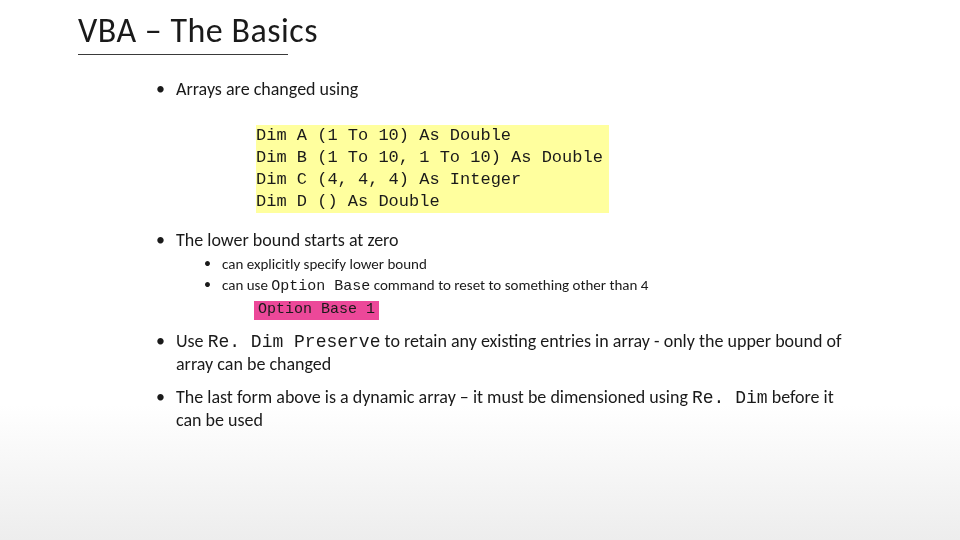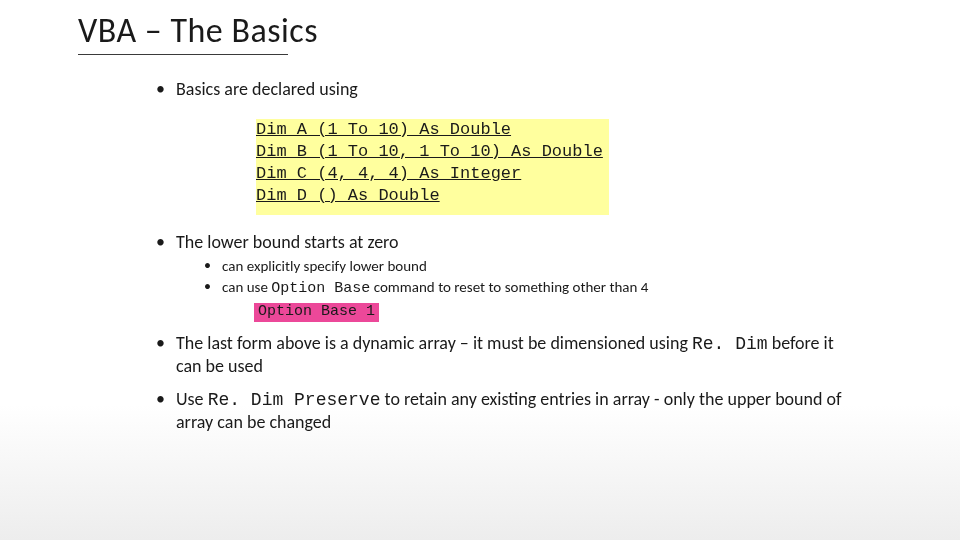--- a/index.html
+++ b/index.html
@@ -76,26 +76,25 @@
     left: 0;
     top: 0;
     font-size: 14px;
   }
   .code-block {
     display: inline-block;
     font-family: "Courier New", Courier, monospace;
     font-size: 17px;
     white-space: pre;
     background: #ffff9e;
-    padding: 0 6px 8px 0;
+    padding: 0 6px 0 0;
     line-height: 1.3;
     margin-left: 80px;
-    margin-top: 14px;
+    margin-top: 20px;
     margin-bottom: 6px;
-    text-decoration: underline;
   }
   .code-inline {
     font-family: "Courier New", Courier, monospace;
   }
   .code-hl {
     font-family: "Courier New", Courier, monospace;
     background: #ec4899;
     padding: 0 4px;
     display: inline-block;
   }
@@ -110,21 +109,21 @@
 
 <div class="slide">
 
   <div class="title">VBA – The Basics</div>
   <div class="rule"></div>
 
   <div class="body">
     <ul class="lvl1">
 
       <li>
-        <span>Basics are declared using</span>
+        <span>Arrays are changed using</span>
         <div class="gap-sm"></div>
         <div class="code-block">Dim A (1 To 10) As Double
 Dim B (1 To 10, 1 To 10) As Double
 Dim C (4, 4, 4) As Integer
 Dim D () As Double</div>
       </li>
 
 
       <li>
         <span>The lower bound starts at zero</span>
@@ -135,23 +134,23 @@
           <li>
             <span>can use </span><span class="code-inline">Option Base</span><span> command to reset to something other than 4</span>
             <div class="indent-code">
               <span class="code-hl">Option Base 1</span>
             </div>
           </li>
         </ul>
       </li>
 
       <li>
-        <span>The last form above is a dynamic array – it must be dimensioned using </span><span class="code-inline">Re. Dim</span><span> before it can be used</span>
+        <span>Use </span><span class="code-inline">Re. Dim Preserve</span><span> to retain any existing entries in array - only the upper bound of array can be changed</span>
       </li>
 
       <li>
-        <span>Use </span><span class="code-inline">Re. Dim Preserve</span><span> to retain any existing entries in array - only the upper bound of array can be changed</span>
+        <span>The last form above is a dynamic array – it must be dimensioned using </span><span class="code-inline">Re. Dim</span><span> before it can be used</span>
       </li>
 
     </ul>
   </div>
 
 </div>
 
 </body></html>

